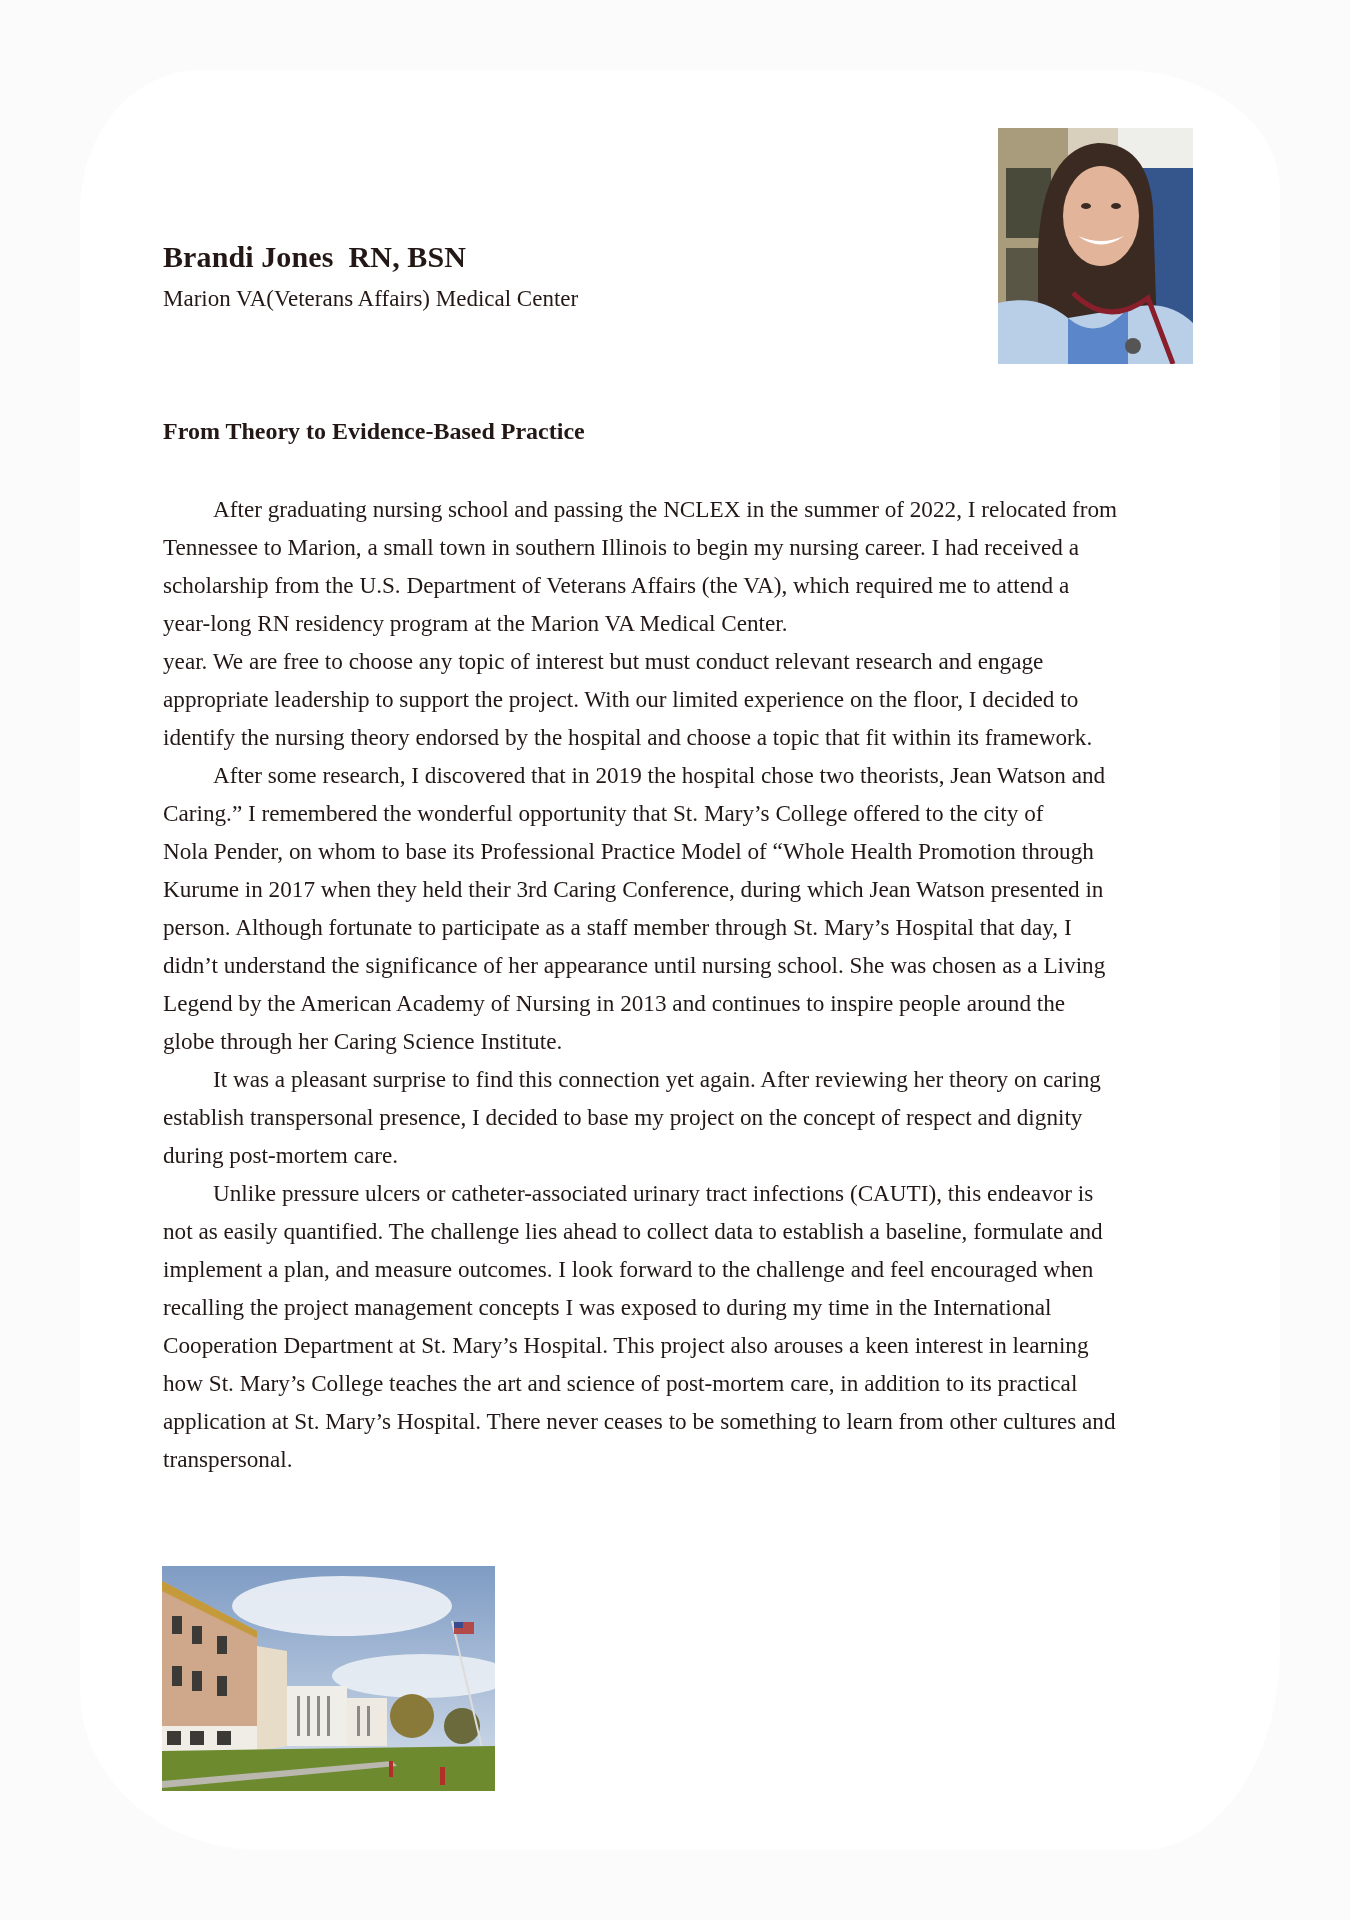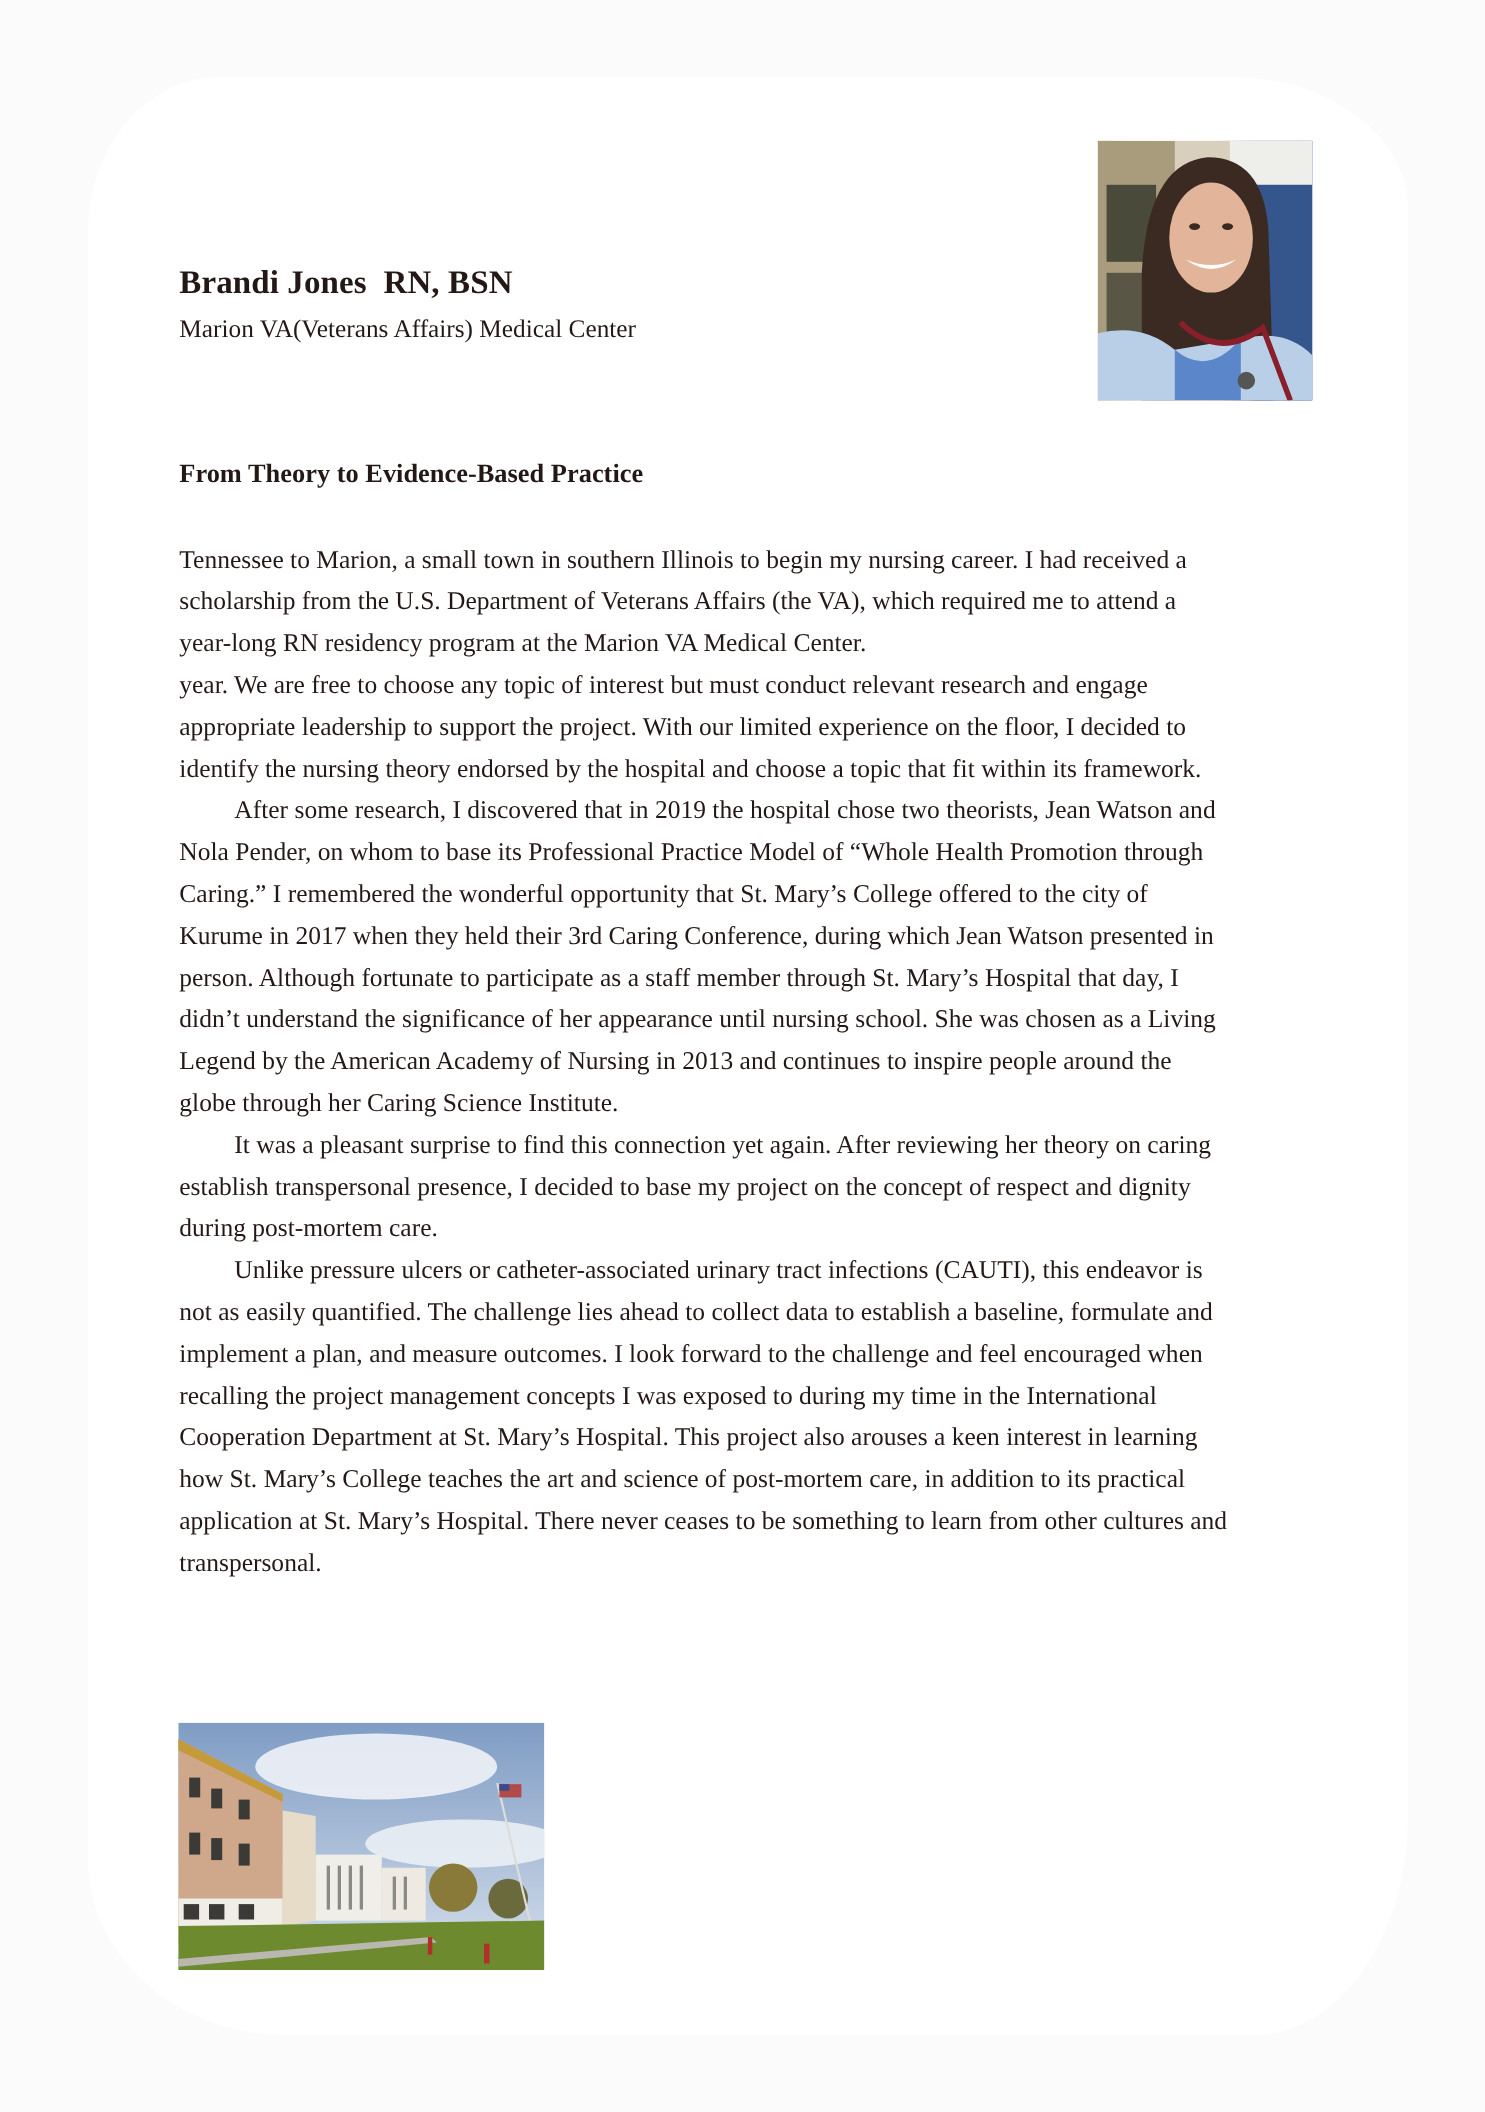--- a/index.html
+++ b/index.html
@@ -70,33 +70,34 @@
       <path d="M70 190 Q100 215 130 180 L130 236 L70 236 Z" fill="#5b86c9"></path>
       <path d="M75 165 Q110 200 150 170 L175 236" stroke="#8a1f2c" stroke-width="5" fill="none"></path>
       <circle cx="135" cy="218" r="8" fill="#555"></circle>
     </svg>
   </div>
 
   <div class="section-title">From Theory to Evidence-Based Practice</div>
 
   <div class="body-text">
     <div>
+      <div class="line indent">After graduating nursing school and passing the NCLEX in the summer of 2022, I relocated from</div>
       <div class="line">Tennessee to Marion, a small town in southern Illinois to begin my nursing career. I had received a</div>
       <div class="line">scholarship from the U.S. Department of Veterans Affairs (the VA), which required me to attend a</div>
       <div class="line">year-long RN residency program at the Marion VA Medical Center.</div>
     </div>
     <div>
       <div class="line">year. We are free to choose any topic of interest but must conduct relevant research and engage</div>
       <div class="line">appropriate leadership to support the project. With our limited experience on the floor, I decided to</div>
       <div class="line">identify the nursing theory endorsed by the hospital and choose a topic that fit within its framework.</div>
     </div>
     <div>
       <div class="line indent">After some research, I discovered that in 2019 the hospital chose two theorists, Jean Watson and</div>
+      <div class="line">Caring.” I remembered the wonderful opportunity that St. Mary’s College offered to the city of</div>
       <div class="line">Nola Pender, on whom to base its Professional Practice Model of “Whole Health Promotion through</div>
-      <div class="line">Caring.” I remembered the wonderful opportunity that St. Mary’s College offered to the city of</div>
       <div class="line">Kurume in 2017 when they held their 3rd Caring Conference, during which Jean Watson presented in</div>
       <div class="line">person. Although fortunate to participate as a staff member through St. Mary’s Hospital that day, I</div>
       <div class="line">didn’t understand the significance of her appearance until nursing school. She was chosen as a Living</div>
       <div class="line">Legend by the American Academy of Nursing in 2013 and continues to inspire people around the</div>
       <div class="line">globe through her Caring Science Institute.</div>
     </div>
     <div>
       <div class="line indent">It was a pleasant surprise to find this connection yet again. After reviewing her theory on caring</div>
       <div class="line">establish transpersonal presence, I decided to base my project on the concept of respect and dignity</div>
       <div class="line">during post-mortem care.</div>

